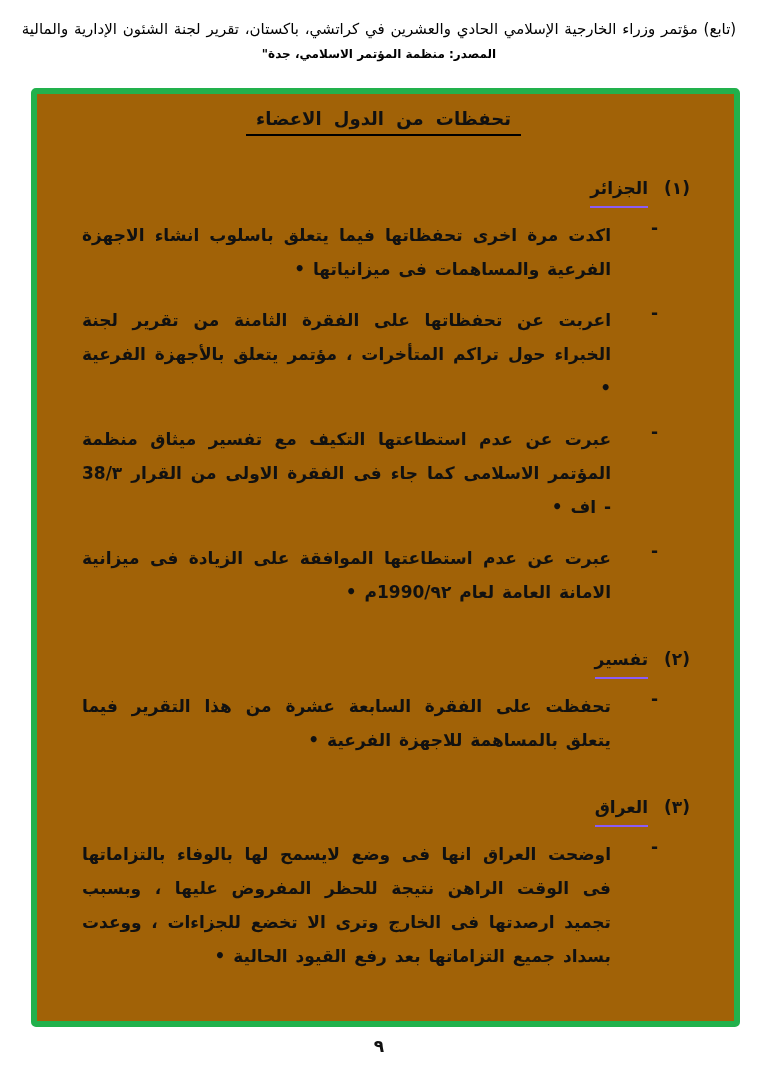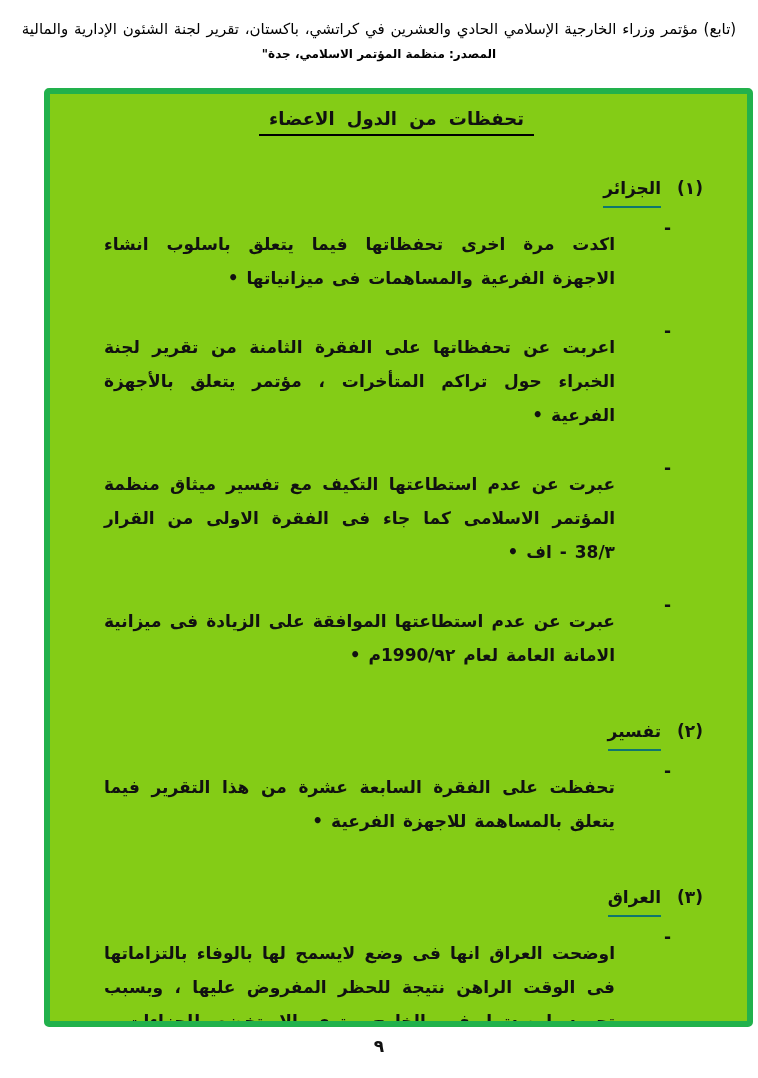--- a/index.html
+++ b/index.html
@@ -24,30 +24,30 @@
     word-spacing: 1px;
   }
   .header-line2 {
     font-size: 12px;
     font-weight: bold;
     color: #000;
     margin-top: 9px;
   }
   .green-box {
     position: absolute;
-    left: 44px;
+    left: 31px;
     top: 88px;
     width: 709px;
     height: 939px;
     box-sizing: border-box;
     border: 6px solid #22b14c;
     border-radius: 5px;
     padding: 12px 42px 0 38px;
     overflow: hidden;
-    background: #84cc16;
+    background: #a16207;
   }
   .title-wrap {
     text-align: center;
     margin: 2px 0 36px 0;
   }
   .doc-title {
     display: inline-block;
     font-size: 18px;
     font-weight: bold;
     border-bottom: 2px solid #000;
@@ -64,39 +64,39 @@
   .section-head {
     display: flex;
     gap: 16px;
     align-items: baseline;
     margin: 27px 2px 3px 0;
     font-size: 17px;
     font-weight: bold;
     line-height: 32px;
   }
   .section-country {
-    border-bottom: 2px solid #0f766e;
+    border-bottom: 2px solid #8b5cf6;
     padding-bottom: 2px;
     word-spacing: 4px;
   }
   .bullet {
     display: flex;
     gap: 24px;
     margin: 0 34px 3px 0;
   }
   .dash {
     flex: none;
     width: 16px;
     font-size: 17px;
     font-weight: bold;
     line-height: 34px;
   }
   .btext {
     flex: 1;
-    margin: 16px;
+    margin: 7px;
     font-size: 17px;
     font-weight: bold;
     line-height: 34px;
     text-align: justify;
     word-spacing: 2px;
   }
   .page-number {
     position: absolute;
     left: 0;
     top: 1036px;

